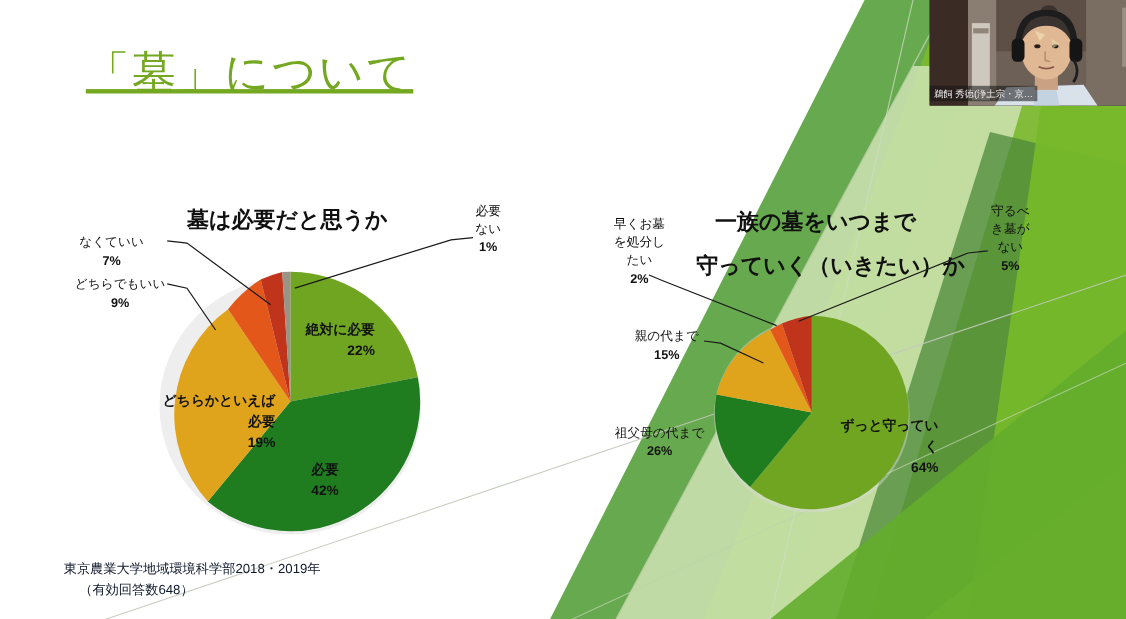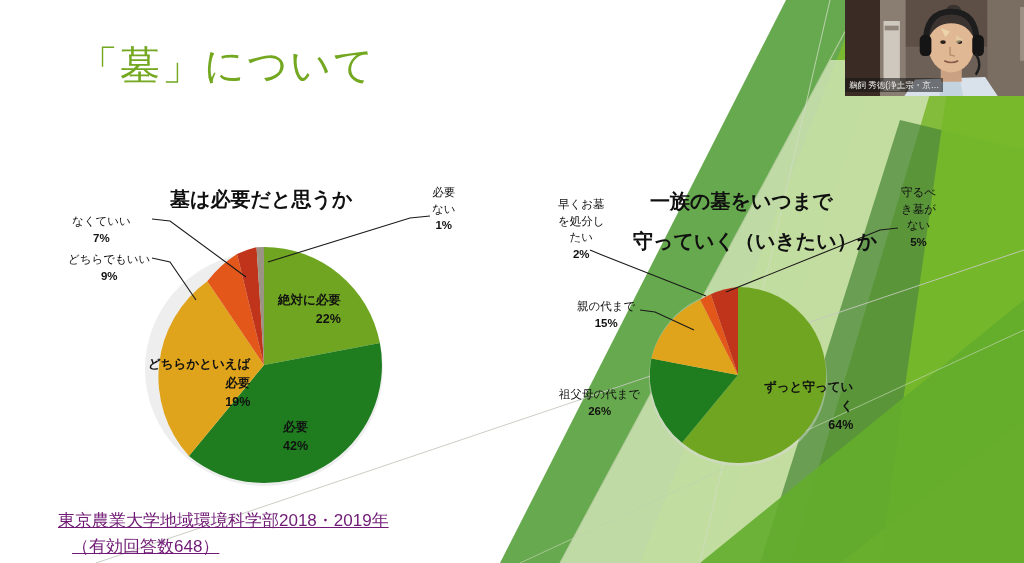--- a/index.html
+++ b/index.html
@@ -8,21 +8,21 @@
     background:#ffffff;
     font-family:"Liberation Sans","DejaVu Sans",sans-serif;
     color:#111;
   }
   
   .bgshapes{position:absolute;inset:0;width:1024px;height:563px;pointer-events:none;}
   
   #slide-title{
     position:absolute;left:78px;top:38px;
     font-size:40px;letter-spacing:2px;font-weight:400;
-    color:#74a821;white-space:nowrap;
+    color:#74a821;white-space:nowrap;text-decoration:underline;
   }
   
   .chart-heading{
     position:absolute;font-weight:bold;color:#101010;white-space:nowrap;
   }
   #chart-title-left{left:170px;top:186px;font-size:20px;}
   #chart-title-right-1{left:650px;top:188px;font-size:20px;}
   #chart-title-right-2{left:633px;top:228px;font-size:20px;}
   
   .pie-wrap{position:absolute;}
@@ -39,21 +39,21 @@
   .inner-label{
     position:absolute;font-size:12.5px;line-height:1.5;color:#111;
     text-align:right;font-weight:bold;white-space:nowrap;
   }
   .inner-label .txt{font-weight:bold;}
   
   .leaders{position:absolute;inset:0;width:1024px;height:563px;pointer-events:none;}
   
   #source-note{
     position:absolute;left:58px;top:508px;
-    font-size:17px;line-height:1.55;color:#701a75;white-space:nowrap;text-decoration:underline;
+    font-size:12px;line-height:1.55;color:#0f172a;white-space:nowrap;
   }
   #source-note .l2{padding-left:14px;display:block;}
   
   #webcam{
     position:absolute;left:845px;top:0;width:209px;height:96px;
     overflow:hidden;background:#2b2622;
   }
   .cam-bg{position:absolute;inset:0;}
   #cam-name{
     position:absolute;left:0;bottom:4px;

